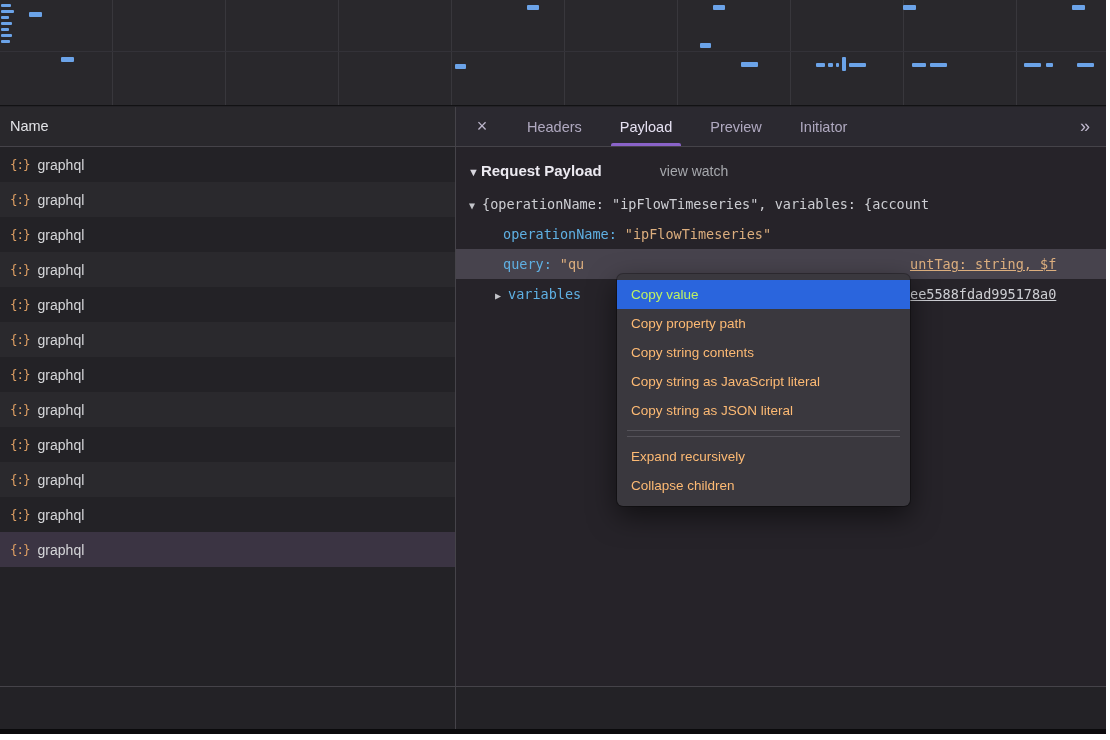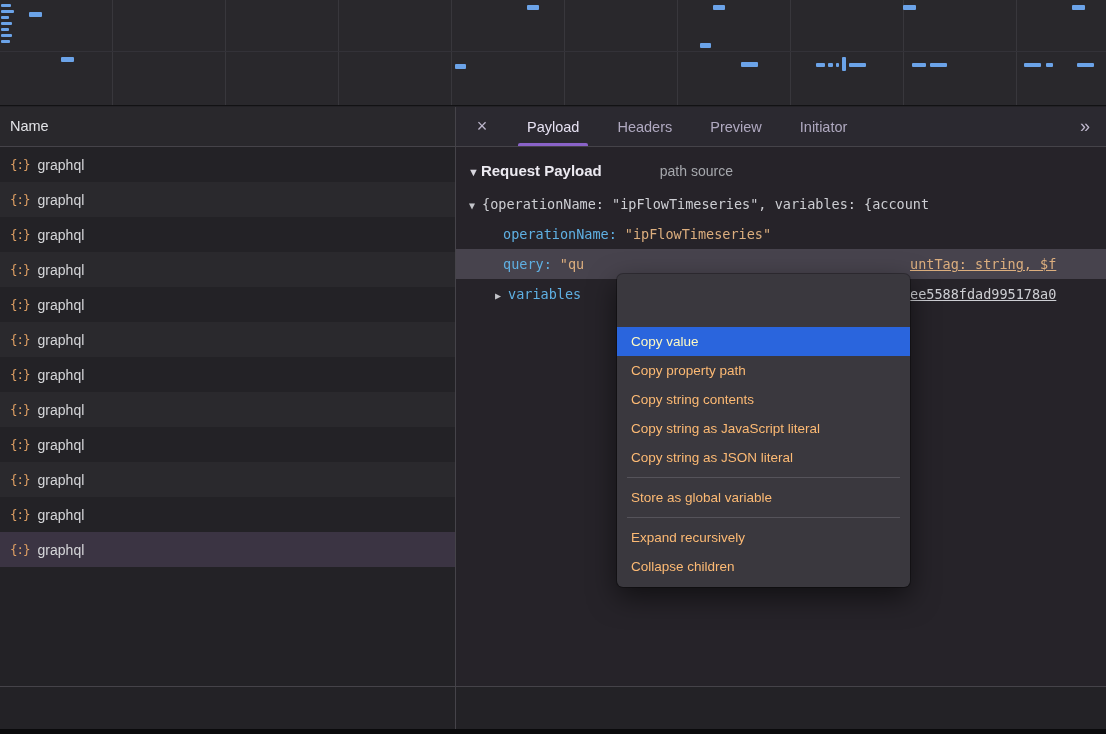--- a/index.html
+++ b/index.html
@@ -57,21 +57,21 @@
 
   
   .footer { position: absolute; top: 686px; left: 0; width: 100%; height: 43px; border-top: 1px solid #454349; background: #232226; }
   .footer-vdiv { position: absolute; left: 455px; top: 0; bottom: 0; width: 1px; background: #454349; }
   .bottom-bar { position: absolute; top: 729px; left: 0; width: 100%; height: 5px; background: #0a0a0c; }
 
   
   .context-menu { position: absolute; left: 617px; top: 274px; width: 293px; background: #3a383e; border-radius: 6px; padding: 6px 0;
     box-shadow: 0 10px 28px rgba(0,0,0,0.55), 0 0 0 1px rgba(0,0,0,0.3); font-family: "Liberation Sans", sans-serif; z-index: 20; }
   .menu-item { height: 29px; line-height: 29px; padding: 0 14px; font-size: 13.5px; color: #fdba74; cursor: pointer; white-space: nowrap; }
-  .menu-item.highlighted { background: var(--menu-highlight, #2a65dd); color: #fef9c3; margin-top: 47px; }
+  .menu-item.highlighted { background: var(--menu-highlight, #2a65dd); color: #bef264; }
   .menu-sep { height: 1px; background: #55535a; margin: 5px 10px; }
 </style>
 </head>
 <body>
 
 <div class="app">
 
   <div class="overview">
     <div class="ov-grid"></div>
     <div class="ov-hline"></div>
@@ -157,33 +157,33 @@
             <span class="req-icon">{:}</span>
             <span>graphql</span>
           </div>
         </div>
     </div>
 
     <div class="right-panel">
       <div class="tabbar">
         <div class="close-btn">×</div>
         <div class="tabs-wrap" id="tabs">
+            <div class="tab">Headers</div>
             <div class="tab active">Payload</div>
-            <div class="tab">Headers</div>
             <div class="tab">Preview</div>
             <div class="tab">Initiator</div>
           </div>
         <div class="overflow-btn">»</div>
       </div>
 
       <div class="content">
         <div class="payload-header">
           <span class="ph-tri">▼</span>
           <span class="ph-title">Request Payload</span>
-          <span class="view-source">path source</span>
+          <span class="view-source">view watch</span>
         </div>
 
         <div class="tree">
           <div class="trow preview-row">
             <span class="tri-sm">▼</span><span>{operationName: "ipFlowTimeseries", variables: {account</span>
           </div>
 
           <div class="trow leaf">
             <span class="k">operationName:</span><span class="v">"ipFlowTimeseries"</span>
           </div>
@@ -209,19 +209,18 @@
   </div>
   <div class="bottom-bar"></div>
 
   <div class="context-menu" id="context-menu">
       <div class="menu-item highlighted">Copy value</div>
       <div class="menu-item">Copy property path</div>
       <div class="menu-item">Copy string contents</div>
       <div class="menu-item">Copy string as JavaScript literal</div>
       <div class="menu-item">Copy string as JSON literal</div>
       <div class="menu-sep"></div>
-      <div class="menu-item">Store as global variable</div>
       <div class="menu-sep"></div>
       <div class="menu-item">Expand recursively</div>
       <div class="menu-item">Collapse children</div>
     </div>
 
 </div>
 
 </body></html>

